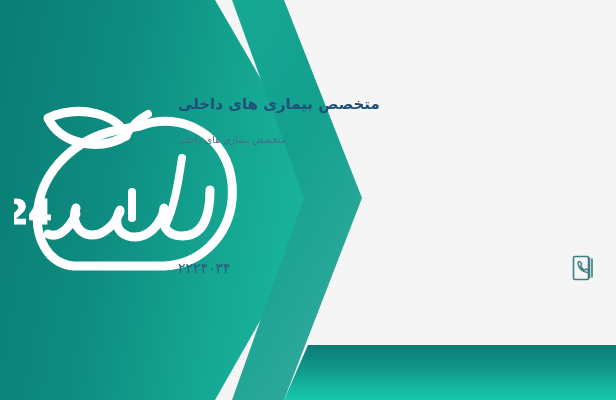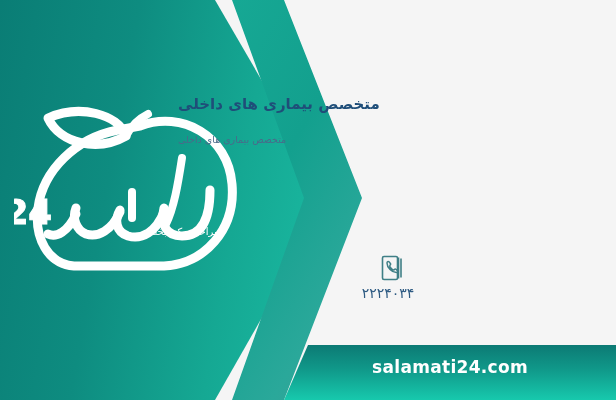--- a/index.html
+++ b/index.html
@@ -123,21 +123,20 @@
     position: absolute;
     display: flex;
     align-items: center;
     justify-content: flex-start;
     direction: rtl;
   }
   #contact-phone {
     right: 18px;
     top: 251px;
     width: 420px;
-    flex-direction: column;
   }
   #contact-address {
     right: 18px;
     top: 296px;
     width: 420px;
   }
 
   .contact-icon {
     flex: 0 0 auto;
     width: 30px;
@@ -209,34 +208,32 @@
       <path d="M196 94 C 196 126, 186 140, 168 140 C 152 140, 146 128, 150 112" fill="none" stroke="#ffffff" stroke-width="9" stroke-linecap="round"></path>
       <path d="M168 62 C 164 88, 160 112, 152 128" fill="none" stroke="#ffffff" stroke-width="8" stroke-linecap="round"></path>
       <path d="M150 116 C 142 136, 128 144, 114 140 C 102 136, 100 124, 106 114" fill="none" stroke="#ffffff" stroke-width="9" stroke-linecap="round"></path>
       <path d="M118 96 L 118 122" fill="none" stroke="#ffffff" stroke-width="8" stroke-linecap="round"></path>
       <path d="M106 116 C 98 134, 84 142, 72 138 C 62 134, 58 122, 62 112" fill="none" stroke="#ffffff" stroke-width="9" stroke-linecap="round"></path>
       <path d="M62 118 C 54 136, 42 142, 34 138" fill="none" stroke="#ffffff" stroke-width="9" stroke-linecap="round"></path>
 
       <text x="38" y="128" font-family="DejaVu Sans, Liberation Sans, sans-serif" font-size="34" font-weight="bold" fill="#ffffff" stroke="#ffffff" stroke-width="1">24</text>
     </svg>
   </div>
-  <div class="logo-tagline">براحتی یک لبخند</div>
 
   <div class="specialty-main">متخصص بیماری های داخلی</div>
   <div class="specialty-sub">متخصص بیماری های داخلی</div>
 
   <div class="contact-row" id="contact-phone">
     <span class="contact-icon">
       <svg width="22" height="26" viewBox="0 0 22 26" xmlns="http://www.w3.org/2000/svg">
         <rect x="1.5" y="1.5" width="15" height="23" rx="1.5" fill="none" stroke="#3f7f86" stroke-width="1.6"></rect>
         <line x1="17.5" y1="2.5" x2="17.5" y2="23.5" stroke="#3f7f86" stroke-width="1.6"></line>
         <line x1="20" y1="3.5" x2="20" y2="22.5" stroke="#3f7f86" stroke-width="1.6"></line>
         <path d="M6 8 C 6 6.6, 7.2 6, 8 6.8 L 9.4 8.4 C 9.9 9, 9.6 9.7, 9 10.2 C 8.6 10.6, 8.6 11.2, 9 11.9 C 9.6 13, 10.6 14, 11.6 14.6 C 12.2 15, 12.8 15, 13.2 14.6 C 13.8 14, 14.5 13.7, 15 14.2 L 16.6 15.6 C 17.4 16.4, 16.8 17.6, 15.4 17.6 C 11 17.6, 6 12.6, 6 8 Z" fill="none" stroke="#3f7f86" stroke-width="1.5" stroke-linejoin="round"></path>
       </svg>
     </span>
     <span class="contact-text" id="phone-number">۲۲۲۴۰۳۴</span>
   </div>
 
 
   <div class="footer-bar"></div>
-  <div class="footer-text">salamati24.com</div>
 
 </div>
 
 </body></html>

